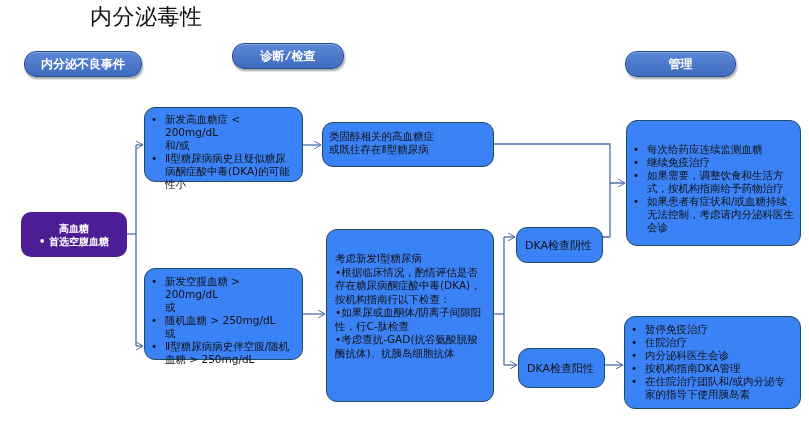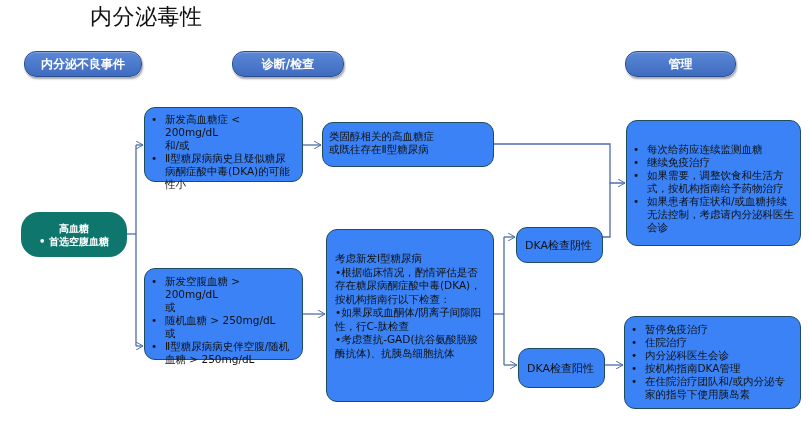--- a/index.html
+++ b/index.html
@@ -24,21 +24,21 @@
       position: absolute; background: #3b82f6;
       border: 1.3px solid #1e4e5e; border-radius: 11px;
       box-sizing: border-box; font-size: 10.5px; line-height: 13px; color: #111;
     }
     .box ul { margin: 0; padding: 0; list-style: none; }
     .box li { position: relative; padding-left: 20px; }
     .box li::before { content: "•"; position: absolute; left: 6px; top: 0; }
     .box .sub { padding-left: 20px; }
     .start {
       position: absolute; left: 21px; top: 212px; width: 106px; height: 45px;
-      background: #0f766e; border-radius: 18px; color: #fff; font-weight: bold;
+      background: #4c1d95; border-radius: 10px; color: #fff; font-weight: bold;
       font-size: 10px; line-height: 13px; text-align: center;
       display: flex; flex-direction: column; justify-content: center;
     }
     svg.lines { position: absolute; left: 0; top: 0; }
     .plain { padding: 8px 10px; }
   </style>
 </head>
 <body>
 
 <svg class="lines" width="809" height="424">
@@ -67,21 +67,21 @@
 
     <path d="M602,237 L610,237 L610,183"></path>
 
     <path d="M604,365 L623,365" marker-end="url(#arr)"></path>
   </g>
 </svg>
 
 <div class="title">内分泌毒性</div>
 
 <div class="hdr" style="left:24px; top:51px; width:116px;">内分泌不良事件</div>
-<div class="hdr" style="left:232px; top:51px; width:110px;">诊断/检查</div>
+<div class="hdr" style="left:232px; top:43px; width:110px;font-family:Liberation Mono, monospace;">诊断/检查</div>
 <div class="hdr" style="left:625px; top:51px; width:109px;">管理</div>
 
 <div class="start">
   <div>高血糖</div>
   <div>•  首选空腹血糖</div>
 </div>
 
 <div class="box" style="left:144px; top:107px; width:159px; height:75px; padding:5px 6px 0 0;">
   <ul>
     <li><span>新发高血糖症 &lt; 200mg/dL</span></li>

